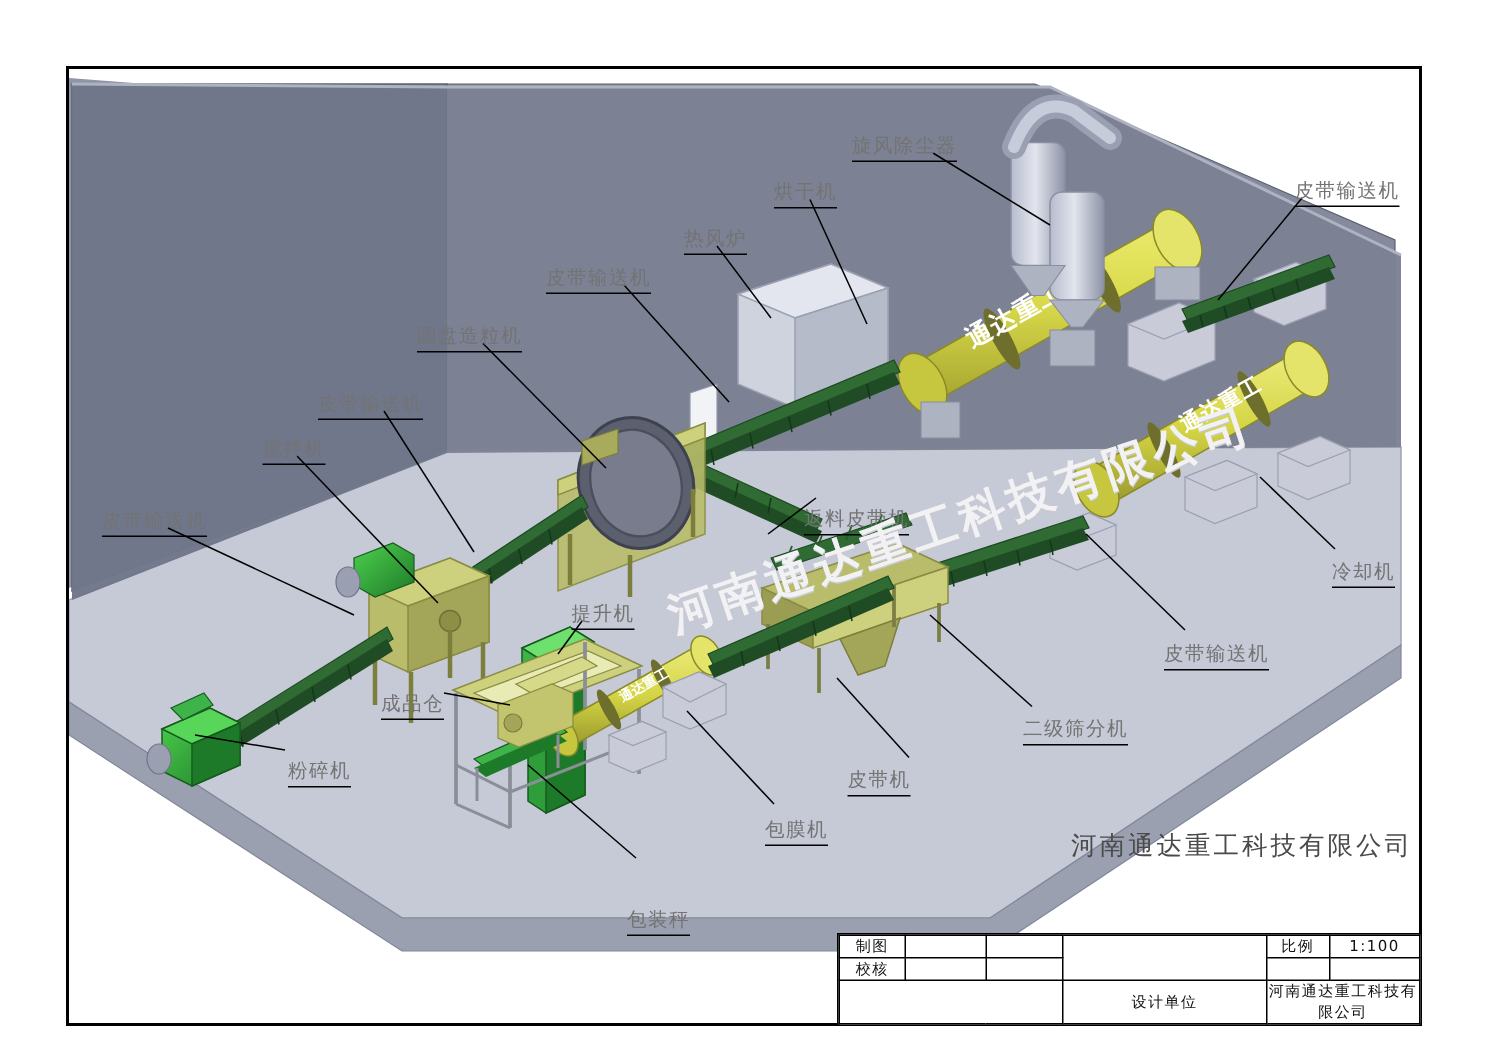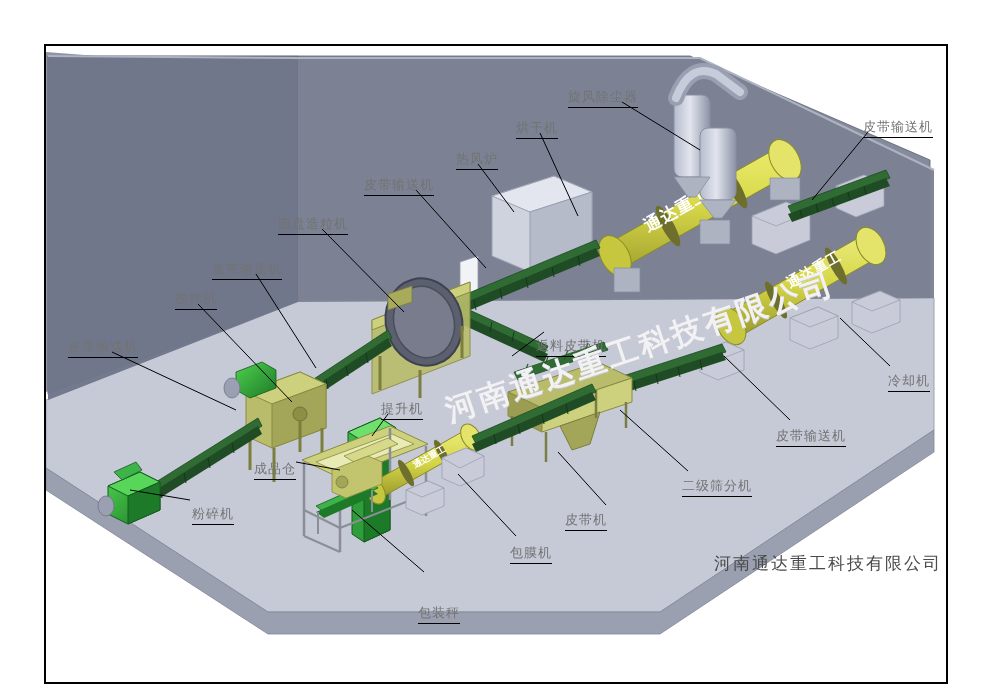--- a/index.html
+++ b/index.html
@@ -398,14 +398,40 @@
   <div class="lbl" style="left:418px;top:572px;margin-top:32px;">包装秤</div>
   <div class="lbl" style="left:510px;top:544px;">包膜机</div>
   <div class="lbl" style="left:565px;top:511px;">皮带机</div>
   <div class="lbl" style="left:682px;top:477px;">二级筛分机</div>
 
   <div id="wm-diag">河南通达重工科技有限公司</div>
   <div id="wm-bottom">河南通达重工科技有限公司</div>
 
   <div id="frame"></div>
 
+  <div id="titleblock">
+    <table>
+      <tbody>
+          <tr>
+        <td class="tb-key">制图</td>
+        <td class="tb-blank1"></td>
+        <td class="tb-blank2"></td>
+        <td class="tb-mid" rowspan="2"></td>
+        <td class="tb-scale-k">比例</td>
+        <td class="tb-scale-v">1:100</td>
+      </tr>
+      <tr>
+        <td class="tb-key">校核</td>
+        <td class="tb-blank1"></td>
+        <td class="tb-blank2"></td>
+        <td class="tb-scale-k"></td>
+        <td class="tb-scale-v"></td>
+      </tr>
+      <tr class="row3">
+        <td colspan="3"></td>
+        <td class="tb-unit-k">设计单位</td>
+        <td class="tb-unit-v" colspan="2">河南通达重工科技有限公司</td>
+      </tr>
+    </tbody>
+      </table>
+  </div>
 
 </div>
 
 </body></html>

